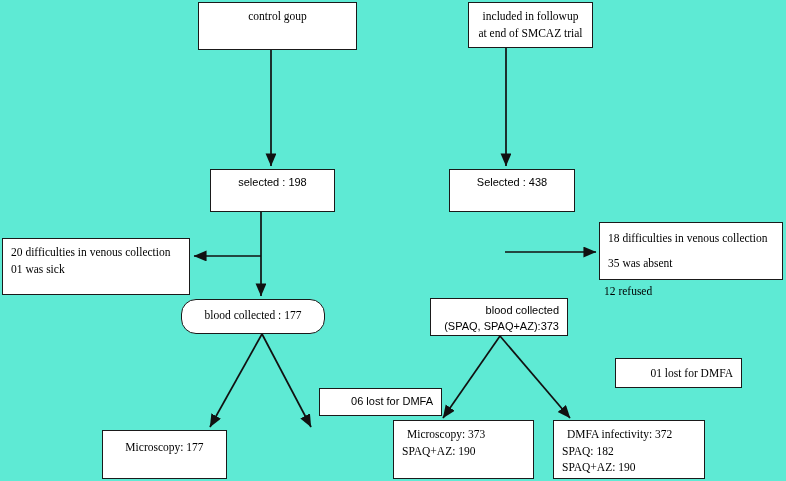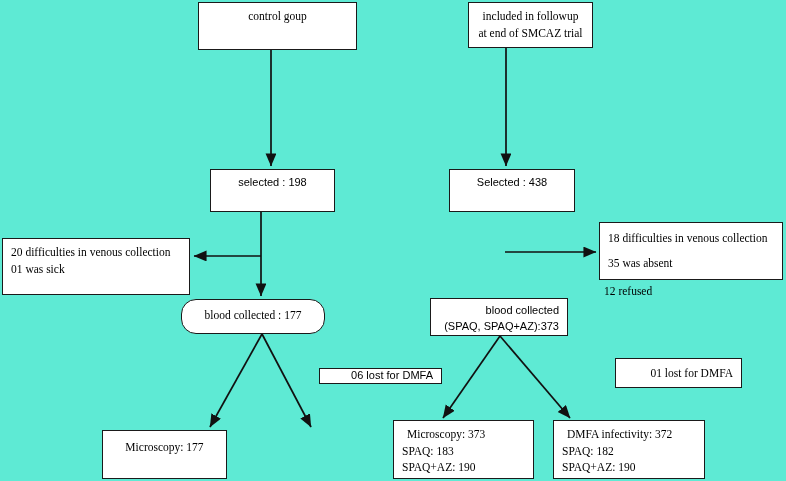--- a/index.html
+++ b/index.html
@@ -127,37 +127,36 @@
     <div class="inner" style="padding-top:7px;"><span>blood collected : 177</span></div>
   </div>
 
   <div class="box center sans" style="left:430px; top:298px; width:138px; height:38px;">
     <div class="inner" style="padding-top:4px;text-align:right;">
       <div>blood collected</div>
       <div>(SPAQ, SPAQ+AZ):373</div>
     </div>
   </div>
 
-  <div class="box center sans vcenter" style="left:319px; top:368px; width:123px; height:16px;">
+  <div class="box center sans vcenter" style="left:319px; top:388px; width:123px; height:28px;">
     <div class="inner"><span>06 lost for DMFA</span></div>
   </div>
 
   <div class="box center vcenter" style="left:615px; top:358px; width:127px; height:30px;">
     <div class="inner"><span>01 lost for DMFA</span></div>
   </div>
 
   <div class="box center" style="left:102px; top:430px; width:125px; height:49px;">
     <div class="inner" style="padding-top:8px;"><span>Microscopy: 177</span></div>
   </div>
 
 
   <div class="box left" style="left:393px; top:420px; width:141px; height:59px;">
     <div class="inner" style="padding-top:5px;">
       <div style="padding-left:5px;">Microscopy: 373</div>
-      <div>SPAQ: 183</div>
       <div>SPAQ+AZ: 190</div>
     </div>
   </div>
 
   <div class="box left" style="left:553px; top:420px; width:152px; height:59px;">
     <div class="inner" style="padding-top:5px;">
       <div style="padding-left:5px;">DMFA infectivity: 372</div>
       <div>SPAQ: 182</div>
       <div>SPAQ+AZ: 190</div>
     </div>

